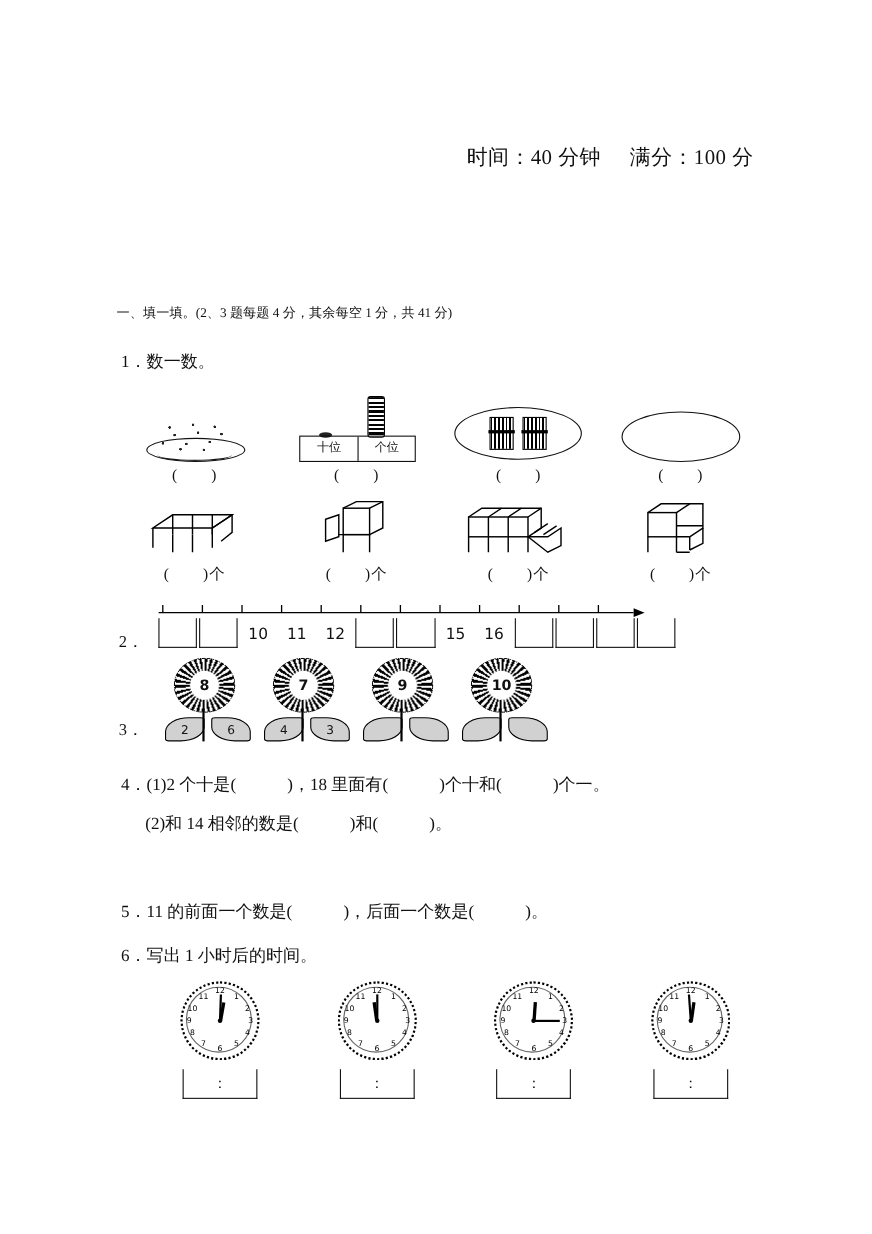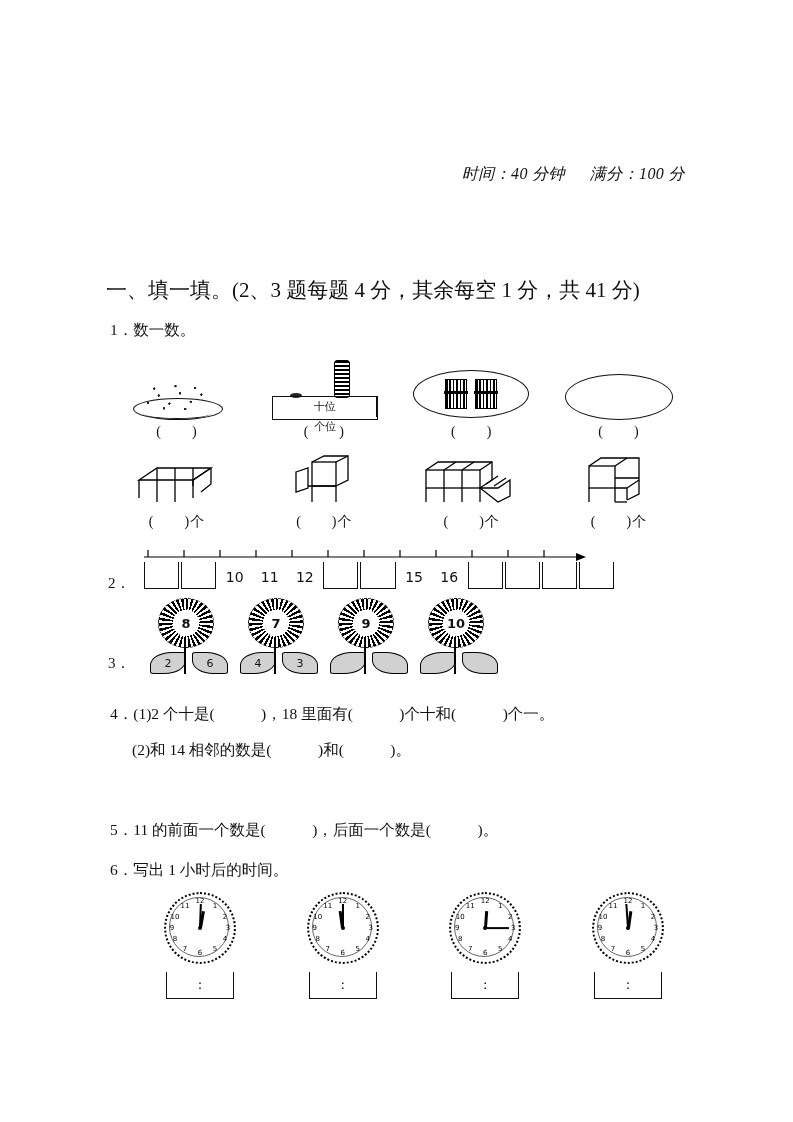--- a/index.html
+++ b/index.html
@@ -32,25 +32,24 @@
     font-weight: bold;
     font-size: 19px;
     letter-spacing: 3px;
     color: #000;
   }
 
   
   .meta-line {
     position: absolute;
     right: 108px;
-    top: 164px;
-    font-size: 16px;
+    top: 130px;
+    font-size: 19px;
     letter-spacing: 0.4px;
     white-space: nowrap;
-    font-style: italic;
   }
   .meta-line .gap { display: inline-block; width: 16px; }
 
   
   .score-table {
     position: absolute;
     left: 108px;
     top: 177px;
     width: 580px;
     border-collapse: collapse;
@@ -71,21 +70,21 @@
   .q-text {
     position: absolute;
     font-size: 15.5px;
     line-height: 1.5;
     white-space: nowrap;
   }
   .sec-head {
     position: absolute;
     left: 106px;
     top: 276px;
-    font-size: 21px;
+    font-size: 12px;
     white-space: nowrap;
     text-align: right;
   }
   .qnum {
     display: inline-block;
     min-width: 22px;
   }
 
   
   .pic-row {
@@ -147,21 +146,20 @@
     background-size: 100% 100%;
   }
 
   
   .pv-chart { position: relative; width: 104px; height: 58px; }
   .pv-box {
     position: absolute; left: 0; bottom: 0;
     width: 104px; height: 22px;
     border: 1.5px solid #111;
     display: flex;
-    flex-direction: column;
   }
   .pv-box > div {
     flex: 1;
     text-align: center;
     font-size: 11px;
     line-height: 20px;
     font-family: "DejaVu Sans", sans-serif;
   }
   .pv-box > div:first-child { border-right: 1.5px solid #111; }
   .pv-stack {

